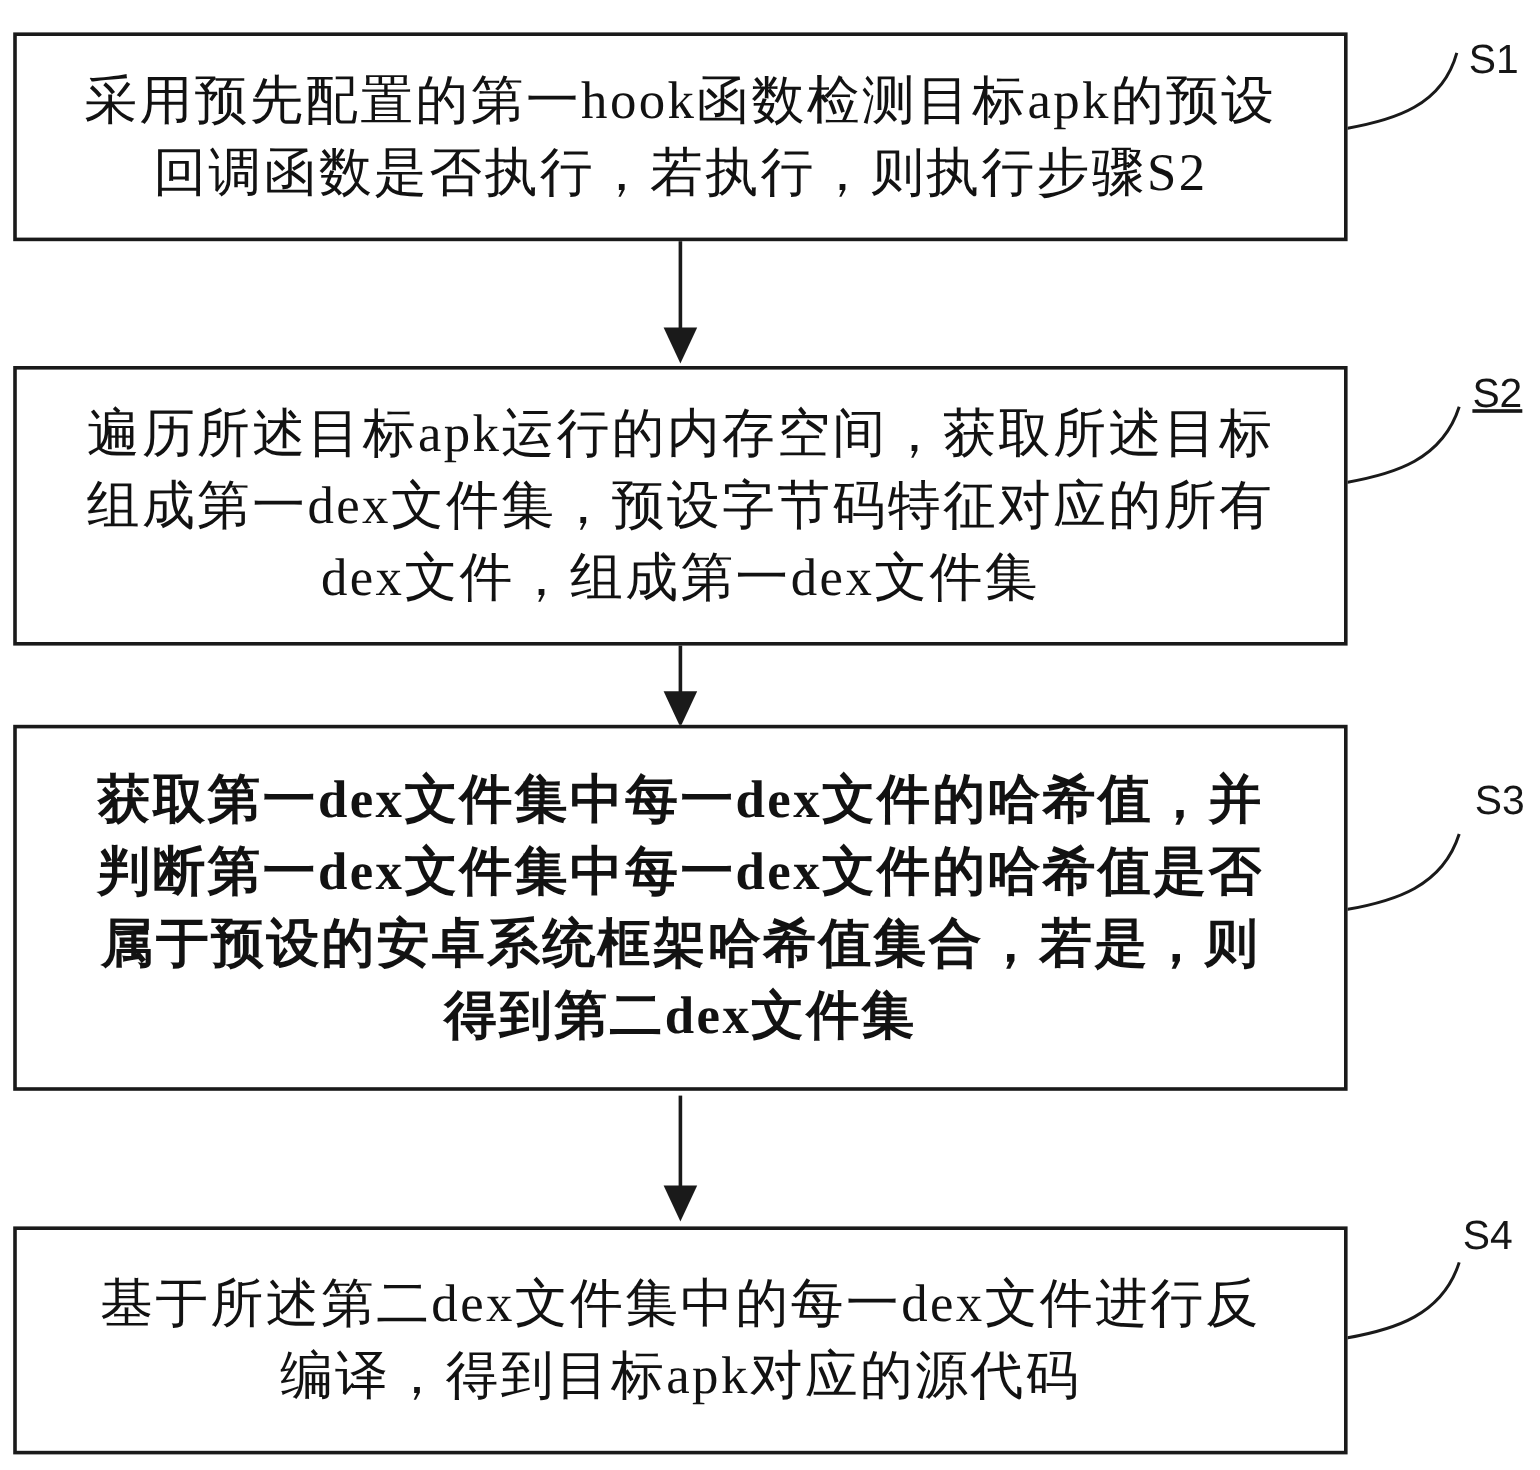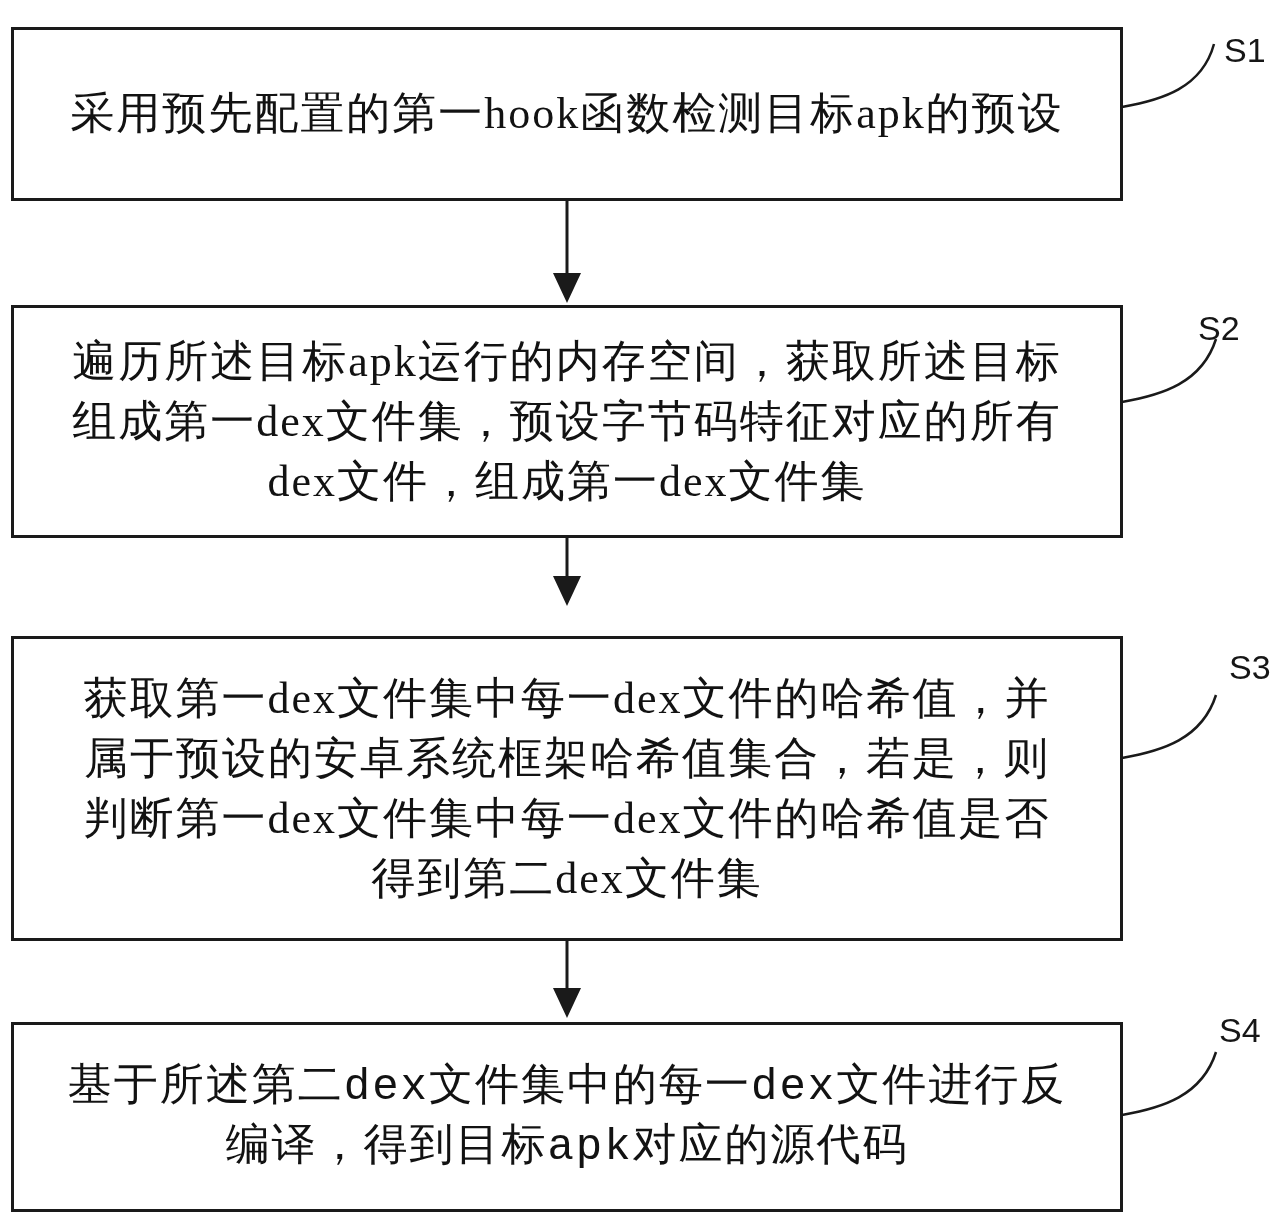--- a/index.html
+++ b/index.html
@@ -31,40 +31,40 @@
     box-sizing: border-box;
     border: 3px solid #1a1a1a;
     background: #ffffff;
     display: flex;
     flex-direction: column;
     justify-content: center;
     align-items: center;
   }
   .box1 { top: 27px;   height: 174px; }
   .box2 { top: 305px;  height: 233px; }
-  .box3 { top: 636px;  height: 305px; }
-  .box4 { top: 1022px; height: 190px; font-family: Liberation Mono, monospace; }
+  .box3 { top: 604px;  height: 305px; font-weight: bold; }
+  .box4 { top: 1022px; height: 190px; }
   .tline {
     width: 100%;
     text-align: center;
     white-space: nowrap;
     font-size: 44px;
     line-height: 60px;
     letter-spacing: 2px;
     color: #121212;
   }
   .slabel {
     position: absolute;
     font-family: "Liberation Sans", "DejaVu Sans", sans-serif;
     font-size: 34px;
     line-height: 1.15;
     color: #161616;
   }
   .slabel.s1 { left: 1224px; top: 31px; }
-  .slabel.s2 { left: 1198px; top: 309px; }
+  .slabel.s2 { left: 1227px; top: 309px; text-decoration: underline; }
   .slabel.s3 { left: 1229px; top: 648px; }
   .slabel.s4 { left: 1219px; top: 1011px; }
 </style>
 </head>
 <body>
 
 <div class="page">
 
   <svg class="connectors" viewBox="0 0 1283 1225" xmlns="http://www.w3.org/2000/svg">
 
@@ -82,32 +82,33 @@
     </g>
 
     <path d="M 1122 107 C 1162 100, 1202 88, 1214 44" fill="none" stroke="#1a1a1a" stroke-width="2.5"></path>
     <path d="M 1122 402 C 1162 395, 1202 383, 1216 339" fill="none" stroke="#1a1a1a" stroke-width="2.5"></path>
     <path d="M 1122 758 C 1162 751, 1202 739, 1216 695" fill="none" stroke="#1a1a1a" stroke-width="2.5"></path>
     <path d="M 1122 1115 C 1162 1108, 1202 1096, 1216 1052" fill="none" stroke="#1a1a1a" stroke-width="2.5"></path>
   </svg>
 
   <div class="step box1">
     <div class="tline">采用预先配置的第一hook函数检测目标apk的预设</div>
+    <div class="tline">回调函数是否执行，若执行，则执行步骤S2</div>
   </div>
 
   <div class="step box2">
     <div class="tline">遍历所述目标apk运行的内存空间，获取所述目标</div>
     <div class="tline">组成第一dex文件集，预设字节码特征对应的所有</div>
     <div class="tline">dex文件，组成第一dex文件集</div>
   </div>
 
   <div class="step box3">
     <div class="tline">获取第一dex文件集中每一dex文件的哈希值，并</div>
+    <div class="tline">判断第一dex文件集中每一dex文件的哈希值是否</div>
     <div class="tline">属于预设的安卓系统框架哈希值集合，若是，则</div>
-    <div class="tline">判断第一dex文件集中每一dex文件的哈希值是否</div>
     <div class="tline">得到第二dex文件集</div>
   </div>
 
   <div class="step box4">
     <div class="tline">基于所述第二dex文件集中的每一dex文件进行反</div>
     <div class="tline">编译，得到目标apk对应的源代码</div>
   </div>
 
   <div class="slabel s1">S1</div>
   <div class="slabel s2">S2</div>

